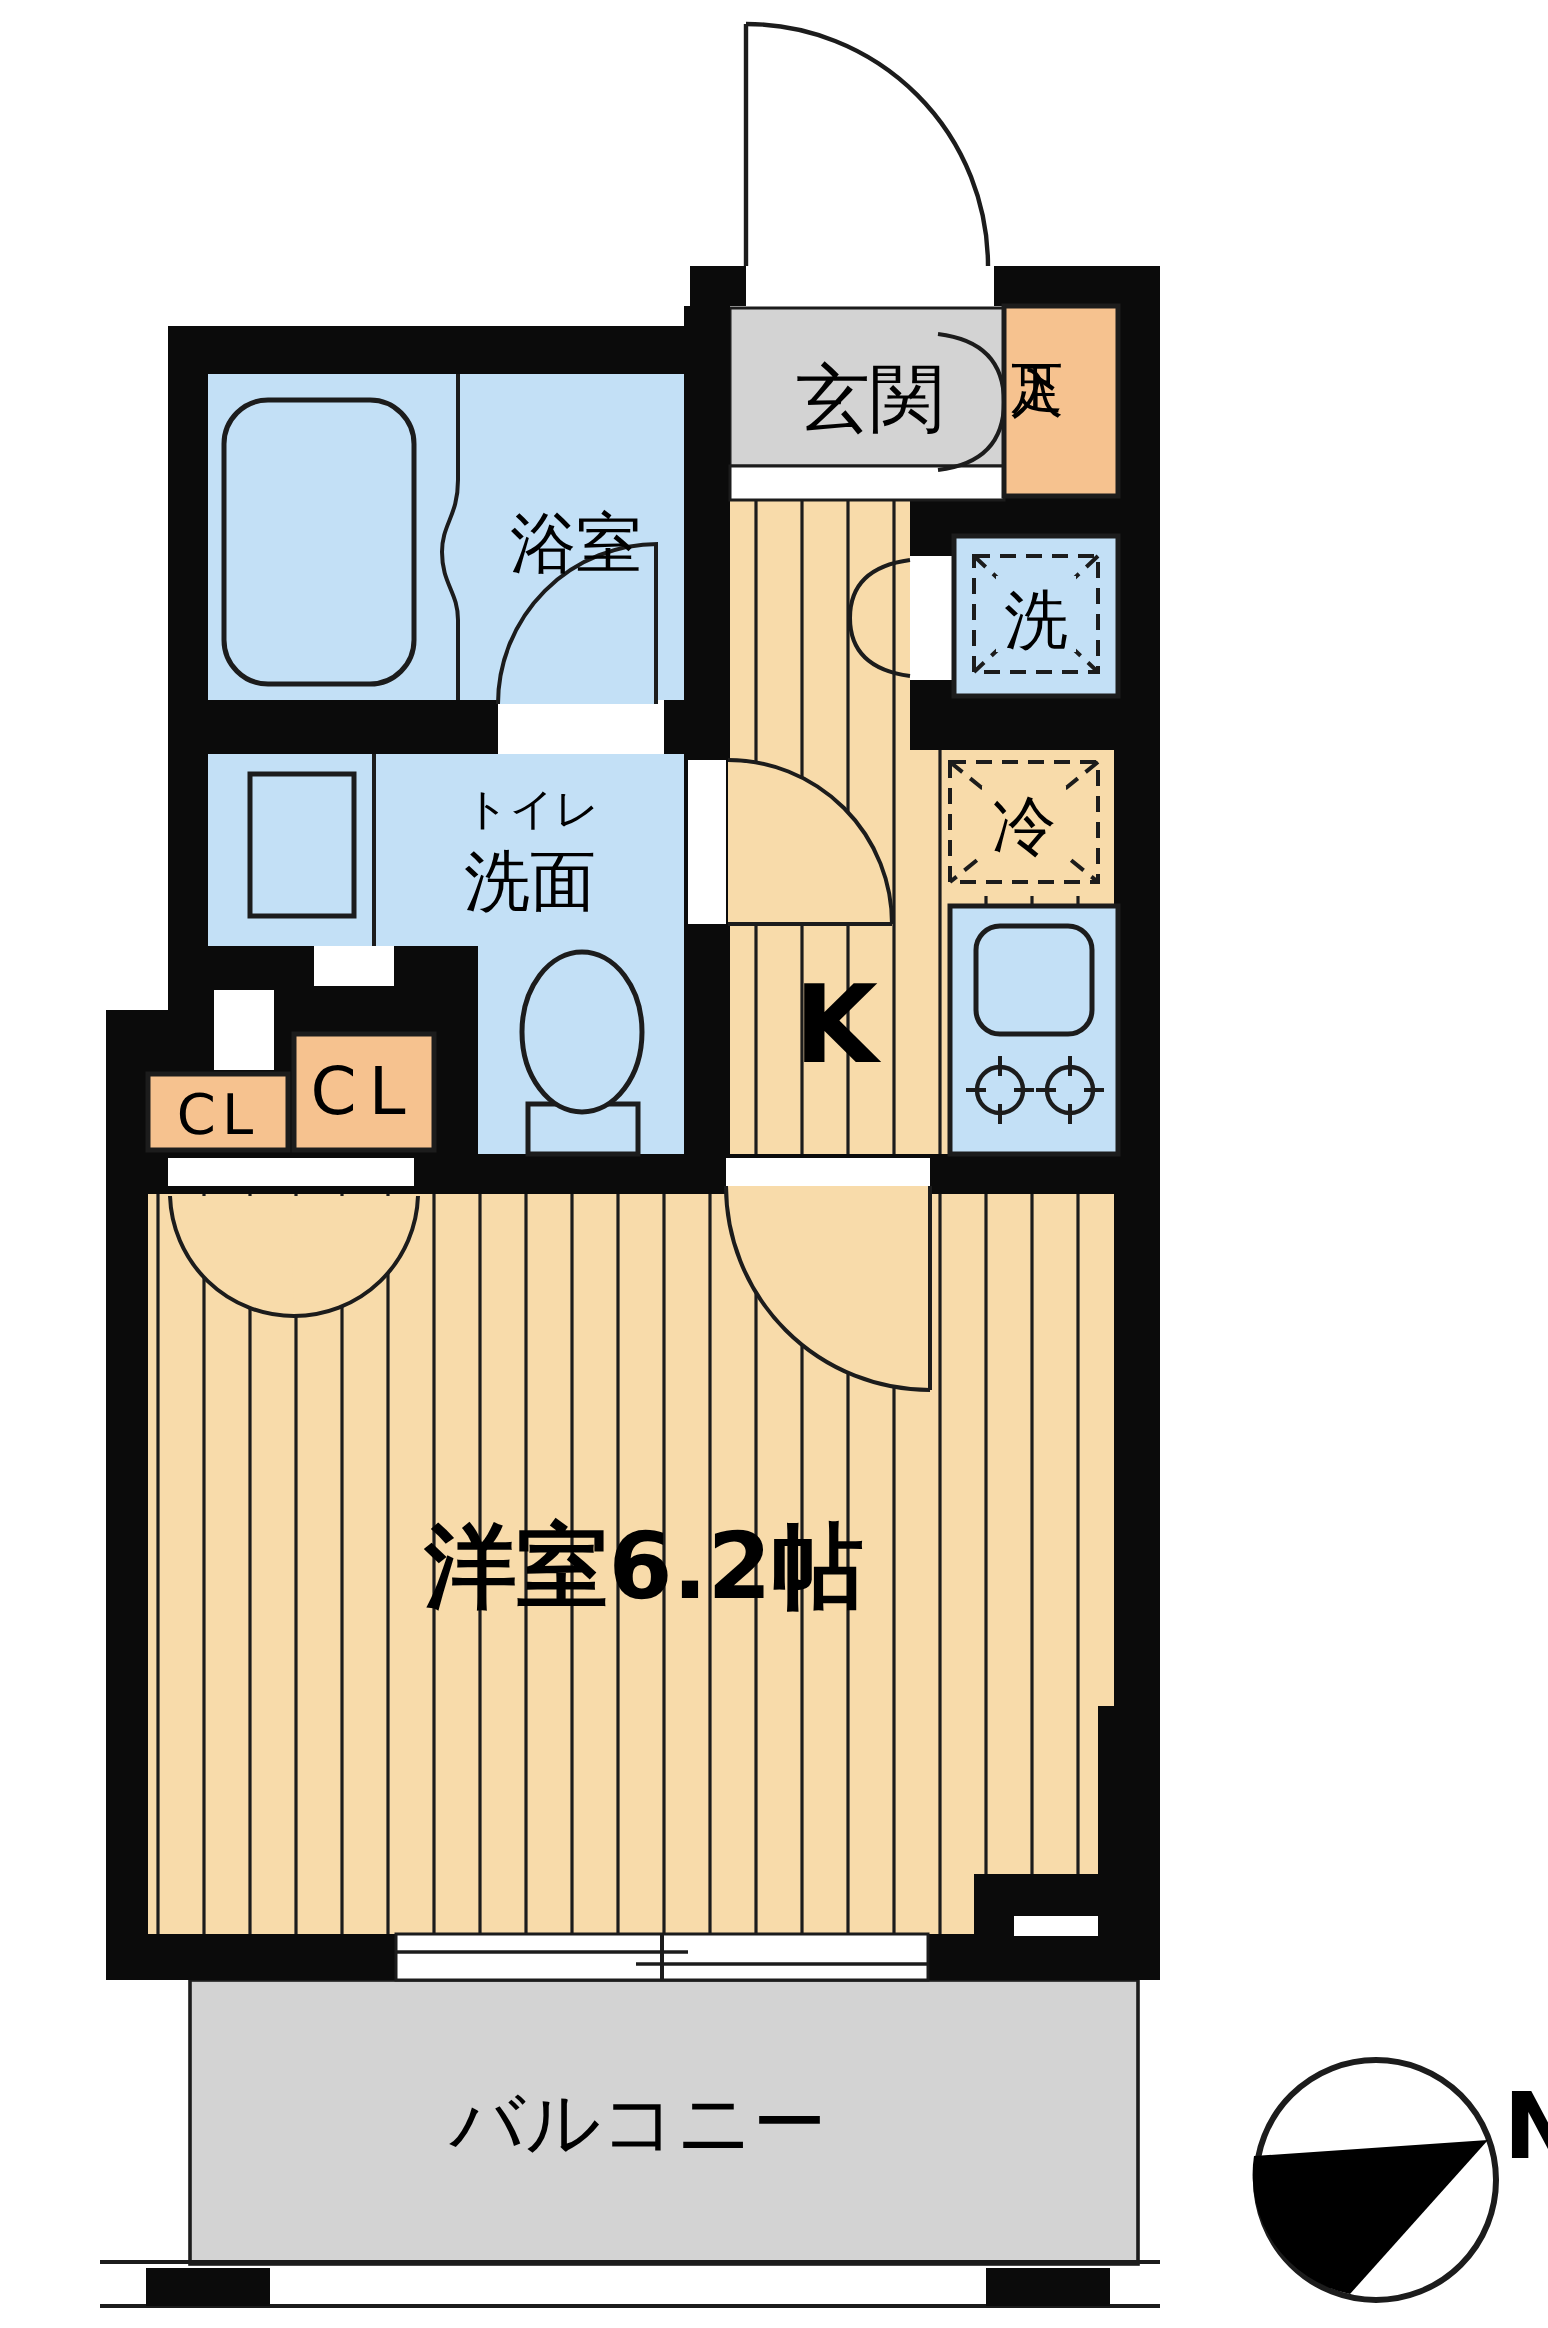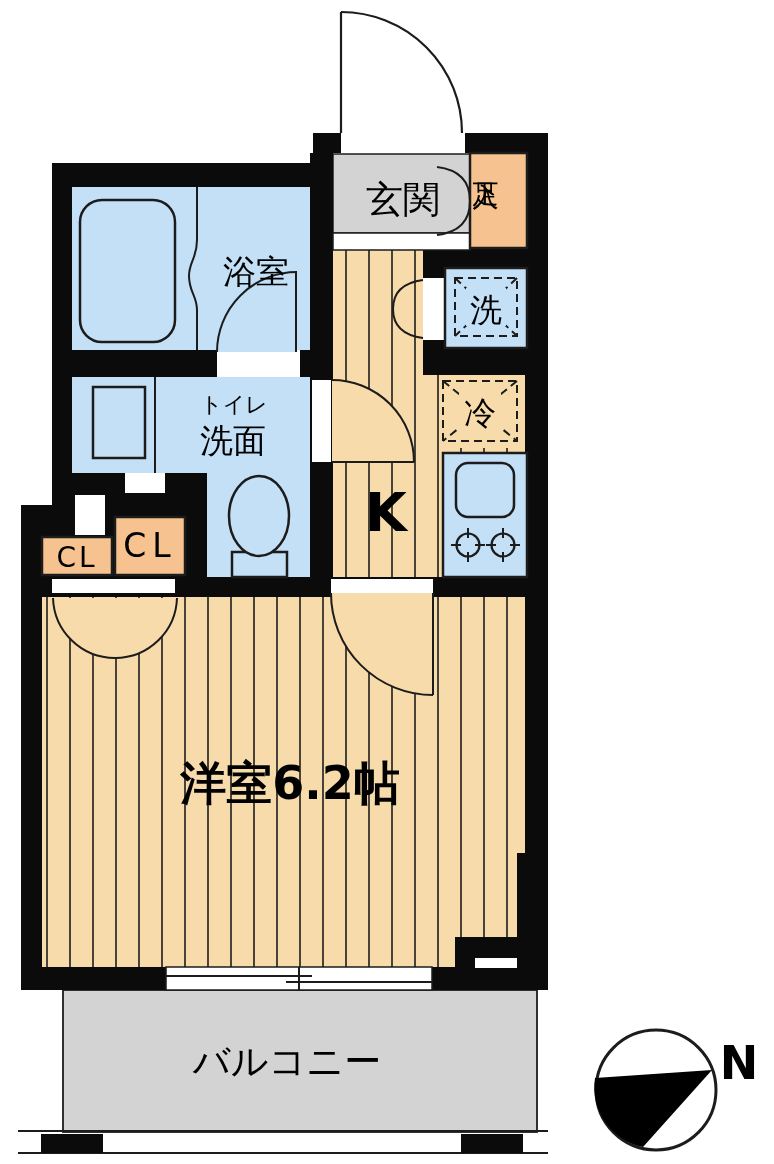--- a/index.html
+++ b/index.html
@@ -1,16 +1,16 @@
 <!DOCTYPE html>
 <html style="--wall: #0b0b0b; --line: #1c1c1c; --wood: #f8dbaa; --orange: #f6c28f; --blue: #c3e0f6; --gray: #d3d3d3;"><head>
 <meta charset="utf-8">
 <style>
   html,body{margin:0;padding:0;background:#ffffff;}
-  .stage{width:656px;height:1164px;position:relative;font-family:"DejaVu Sans",sans-serif;}
+  .stage{width:656px;height:1164px;position:relative;font-family:"DejaVu Sans",sans-serif;margin-left:32px;}
   .wall{fill:var(--wall);}
   .white{fill:#ffffff;}
   .blue{fill:var(--blue);}
   .gray{fill:var(--gray);}
   .woodp{fill:var(--wood);}
   .ln{stroke:var(--line);fill:none;}
   .edge{stroke:var(--line);}
   .fixture{fill:var(--blue);stroke:var(--line);stroke-width:2.5;}
   .orangebox{fill:var(--orange);stroke:var(--line);stroke-width:2.5;}
   .dash{stroke:var(--line);stroke-width:2;stroke-dasharray:8 5;fill:none;}

